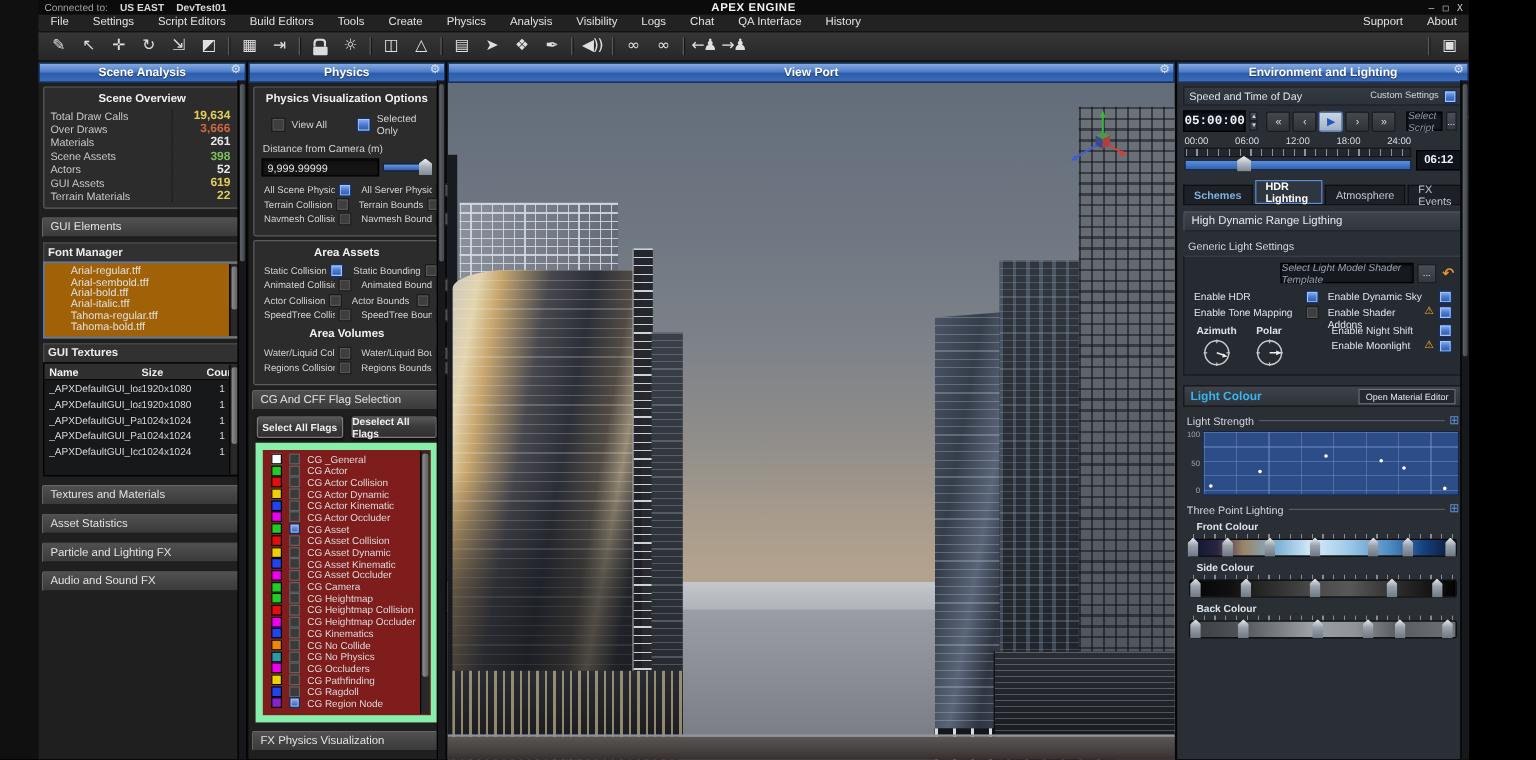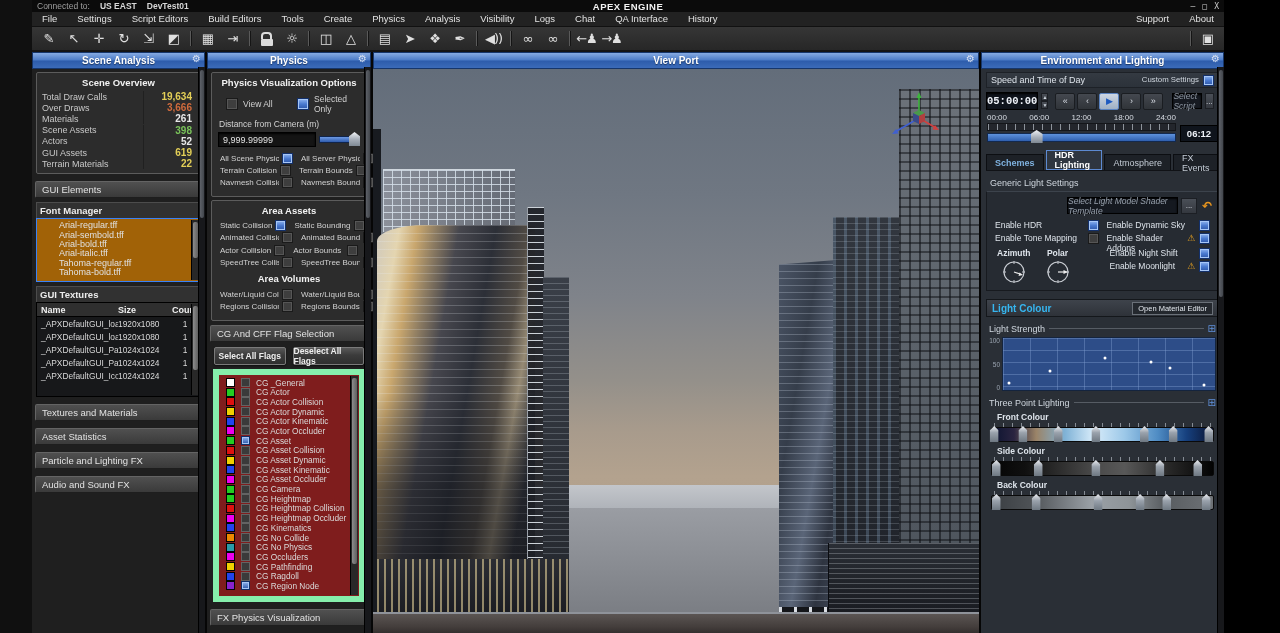--- a/index.html
+++ b/index.html
@@ -677,20 +677,21 @@
         <div class="tl-current">06:12</div>
       </div>
 
       <div class="tabs" id="env-tabs">
           <div class="tab first">Schemes</div>
           <div class="tab active">HDR Lighting</div>
           <div class="tab">Atmosphere</div>
           <div class="tab">FX Events</div>
         </div>
 
+      <div class="hdrbar">High Dynamic Range Ligthing</div>
       <div class="envlabel">Generic Light Settings</div>
 
       <div class="env-box">
         <div class="shaderrow">
           <div class="shaderfield">Select Light Model Shader Template</div>
           <div class="dots-btn">...</div>
           <div class="undo-btn">↶</div>
         </div>
         <div class="chkcols">
           <div class="chkcol" id="checks-left">

